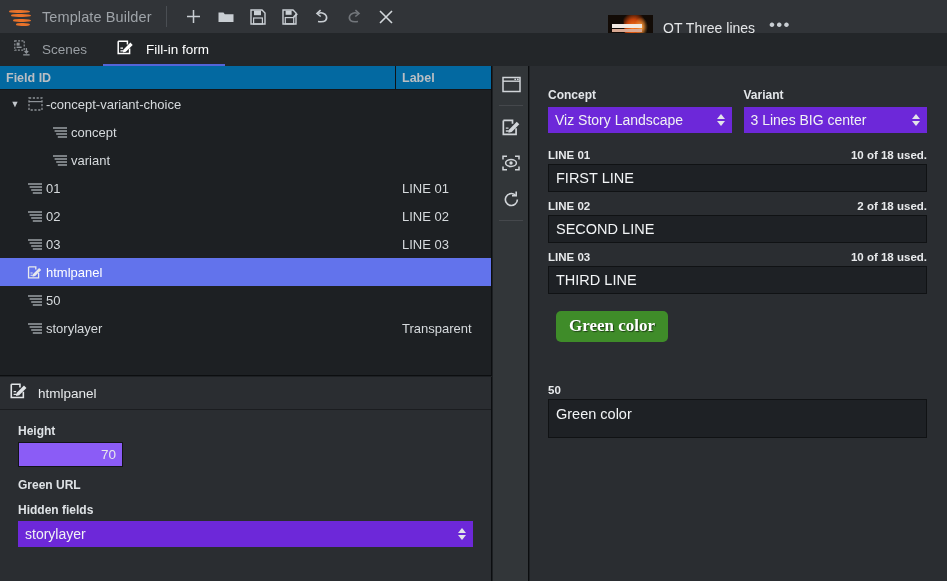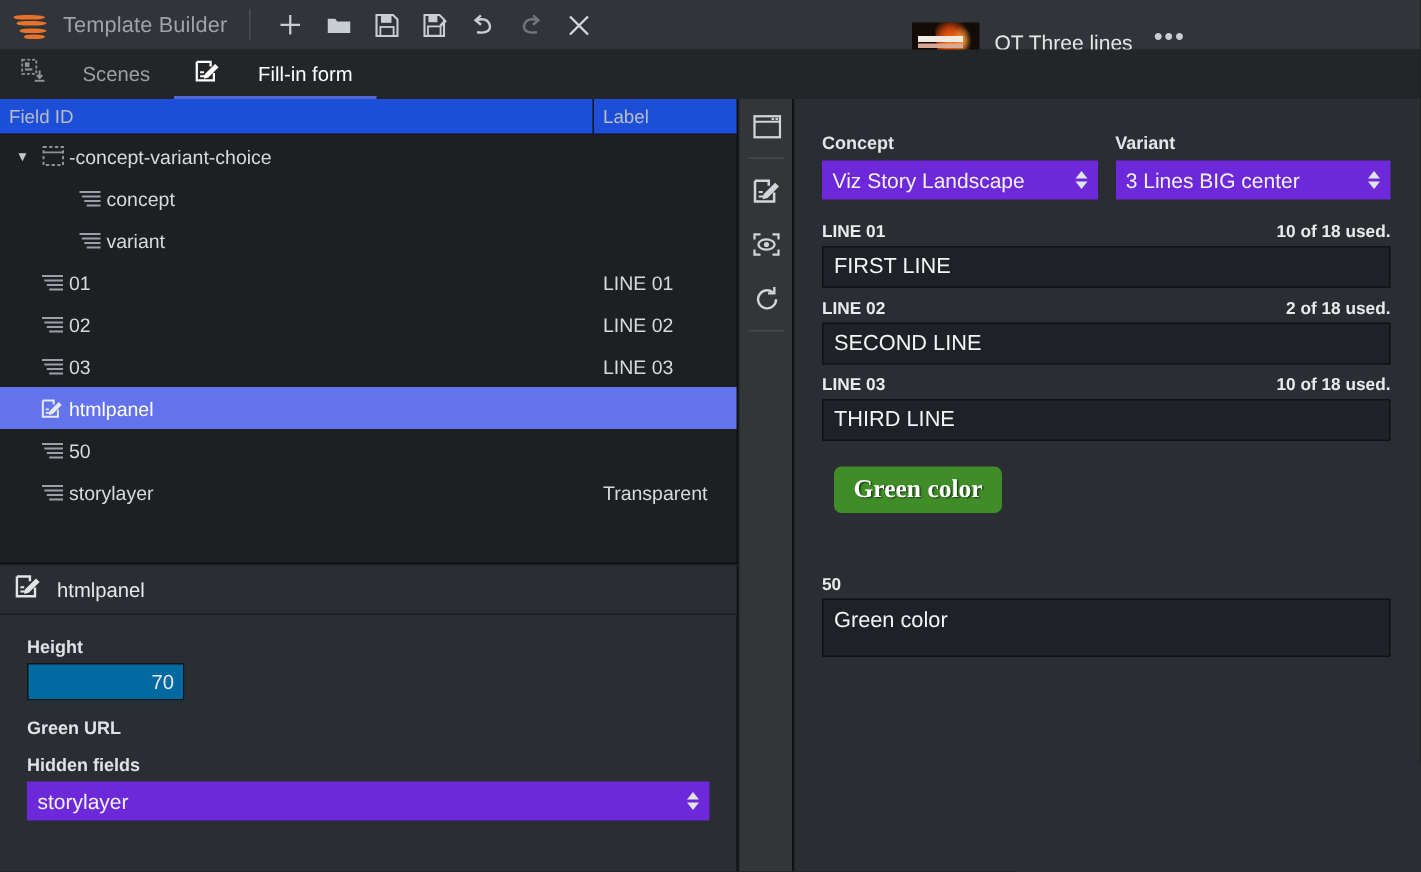--- a/index.html
+++ b/index.html
@@ -62,41 +62,42 @@
     cursor: pointer; padding: 2px 4px 8px 4px;
   }
 
   
   .tabbar {
     position: absolute; left: 0; top: 33px; width: 947px; height: 33px;
     background: #232629;
     display: flex; align-items: stretch;
   }
   .tab {
-    display: flex; align-items: center; gap: 25px; padding: 0 16px 0 14px;
+    display: flex; align-items: center; gap: 12px; padding: 0 16px 0 14px;
     cursor: pointer; position: relative;
   }
   .tab .tab-label { font-size: 13.5px; }
   .tab.inactive .tab-label { color: #9a9fa4; }
   .tab.active .tab-label { color: #ffffff; }
   .tab.active::after {
     content: ""; position: absolute; left: 0; right: 0; bottom: 0; height: 2.5px;
     background: #5465d8;
   }
 
   
   .tree-panel {
     position: absolute; left: 0; top: 66px; width: 492px; height: 310px;
     background: #1d2023;
     border-right: 1px solid #0c0e10;
     border-bottom: 1px solid #0c0e10;
   }
   .tree-head {
-    height: 24px; background: #1d4ed8; display: flex; align-items: center;
+    height: 24px; background: #0369a1; display: flex; align-items: center;
     border-bottom: 1px solid #141619;
+    font-weight: bold;
   }
   .th-field { width: 396px; padding-left: 6px; color: #b9bec3; font-size: 12.5px;
     border-right: 1px solid #111316; height: 100%; display: flex; align-items: center; }
   .th-label { padding-left: 6px; color: #b9bec3; font-size: 12.5px; display:flex; align-items:center; height:100%; }
   .tree-body { position: relative; }
   .trow {
     height: 28px; display: flex; align-items: center; cursor: pointer; position: relative;
   }
   .trow.selected { background: #6273ec; }
   .trow .caret {
@@ -117,21 +118,21 @@
     background: #2a2d31; border-right: 1px solid #0c0e10;
   }
   .props-head {
     height: 33px; display: flex; align-items: center; gap: 10px; padding-left: 10px;
     border-bottom: 1px solid #1b1d20; background: #2a2d31;
   }
   .props-head .ph-title { color: #e6e9eb; font-size: 13.5px; }
   .props-body { padding: 14px 18px 0 18px; }
   .fld-label { color: #dfe3e6; font-size: 12px; font-weight: bold; margin-bottom: 4px; }
   .txtinput {
-    background: #0369a1; border: 1px solid #121417; color: #e8eaec;
+    background: #8b5cf6; border: 1px solid #121417; color: #e8eaec;
     font-size: 13.5px; font-family: "Liberation Sans", sans-serif;
     height: 25px; padding: 0 6px; width: 100%; outline: none;
   }
   .txtinput.num { width: 105px; text-align: right; }
   .mb12 { margin-bottom: 11px; }
   .selectwrap { position: relative; width: 100%; }
   .selectbox {
     background: #6d28d9; color: #f0f2f4; font-size: 14px;
     height: 26px; border: none; width: 100%; padding: 0 22px 0 7px;
     display: flex; align-items: center; cursor: pointer;

